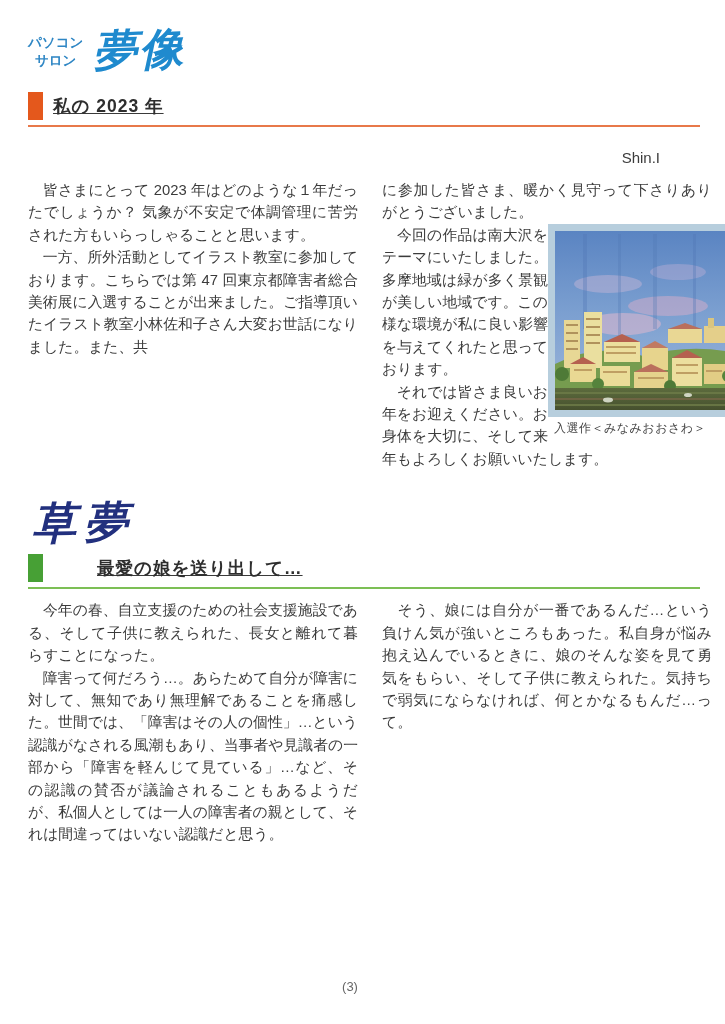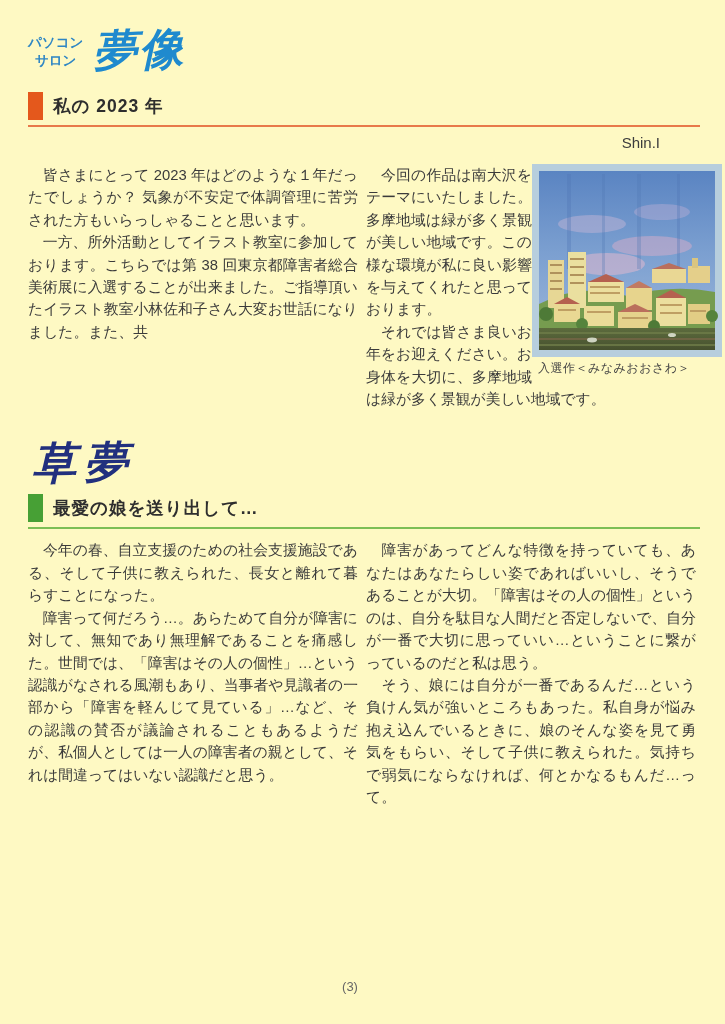--- a/index.html
+++ b/index.html
@@ -1,20 +1,20 @@
 <!DOCTYPE html>
 <html lang="ja"><head>
 <meta charset="utf-8">
 <style>
   html,body{margin:0;padding:0;background:#e9e9e7;}
   .page{
     position:relative;
     width:725px;height:1024px;
     margin:0 auto;
-    background:#fef9c3;
+    background:#ffffff;
     font-family:"Liberation Sans",sans-serif;
     color:#3a3a3a;
     overflow:hidden;
     box-sizing:border-box;
     padding:26px 25px 0 28px;
   }
   
   .logo-row{display:flex;align-items:flex-start;height:62px;}
   .logo-small{
     font-size:13.5px;line-height:1.35;color:#2e86c4;
@@ -27,32 +27,33 @@
     margin-left:10px;margin-top:2px;
     transform:rotate(-2deg);
     letter-spacing:2px;
   }
   
   .sec-header{
     display:flex;align-items:center;
     border-bottom:2px solid #e8794a;
     padding-bottom:5px;margin-top:4px;
     width:672px;
+    text-decoration:underline;
   }
   .sec-header.green{border-bottom-color:#7cbf55;}
   .accent-block{
     width:15px;height:28px;background:#e4581c;margin-right:10px;flex:0 0 auto;
   }
   .accent-block.green{background:#47a035;}
   .sec-title{font-size:17.5px;font-weight:600;color:#2e2e2e;letter-spacing:1px;}
-  .author-row{width:672px;text-align:right;font-size:15px;color:#3c3c3c;margin-top:7px;height:20px;}
+  .author-row{width:672px;text-align:right;font-size:15px;color:#3c3c3c;margin-top:22px;height:20px;}
   .author-row.s1{padding-right:40px;box-sizing:border-box;}
   .author-row.s2{padding-right:10px;box-sizing:border-box;}
   
-  .cols{display:flex;gap:8px;margin-top:10px;width:672px;}
+  .cols{display:flex;gap:24px;margin-top:10px;width:672px;}
   .col{width:330px;flex:0 0 auto;}
   .body-p{
     margin:0;font-size:14.8px;line-height:22.4px;
     text-align:justify;color:#3b3b3b;
   }
   
   .painting-fig{
     float:right;width:164px;margin:0 0 2px 8px;font-family:Liberation Serif, serif;
   }
   .painting-frame{display:block;width:190px;height:193px;}
@@ -62,21 +63,21 @@
   
   .brand2{
     font-family:"DejaVu Serif","Liberation Serif",serif;
     font-style:italic;font-weight:bold;
     font-size:44px;line-height:1;color:#22307e;
     margin-top:26px;margin-left:4px;
     letter-spacing:8px;
     transform:rotate(-1deg);
     width:672px;
   }
-  .sec2-gap{margin-top:14px;}
+  .sec2-gap{margin-top:14px;gap:44px;}
   
   .page-num{
     position:absolute;left:0;right:25px;bottom:30px;
     text-align:center;font-size:13px;color:#666;
   }
   .clearfix::after{content:"";display:block;clear:both;}
 </style>
 </head>
 <body>
 
@@ -92,23 +93,24 @@
 
   <div class="sec-header">
     <span class="accent-block"></span>
     <span class="sec-title">私の 2023 年</span>
   </div>
   <div class="author-row s1">Shin.I</div>
 
   <div class="cols">
     <div class="col">
       <p class="body-p">　皆さまにとって 2023 年はどのような１年だったでしょうか？ 気象が不安定で体調管理に苦労された方もいらっしゃることと思います。</p>
-      <p class="body-p">　一方、所外活動としてイラスト教室に参加しております。こちらでは第 38 回東京都障害者総合美術展に入選することが出来ました。ご指導頂いたイラスト教室小林佐和子さん大変お世話になりました。また、共</p>
+      <p class="body-p">　一方、所外活動としてイラスト教室に参加しております。こちらでは第 47 回東京都障害者総合美術展に入選することが出来ました。ご指導頂いたイラスト教室小林佐和子さん大変お世話になりました。また、共</p>
     </div>
     <div class="col clearfix">
+      <p class="body-p">に参加した皆さま、暖かく見守って下さりありがとうございました。</p>
       <figure class="painting-fig" style="margin-block:0;margin-inline:0 0;">
         <svg class="painting-frame" viewBox="0 0 190 193" xmlns="http://www.w3.org/2000/svg">
           <defs>
             <linearGradient id="sky" x1="0" y1="0" x2="0" y2="1">
               <stop offset="0" stop-color="#5a84c2"></stop>
               <stop offset="0.45" stop-color="#7b9fd0"></stop>
               <stop offset="0.75" stop-color="#8fadd6"></stop>
               <stop offset="1" stop-color="#9db8da"></stop>
             </linearGradient>
             <linearGradient id="fg" x1="0" y1="0" x2="0" y2="1">
@@ -177,39 +179,38 @@
           <rect x="7" y="164" width="176" height="22" fill="url(#fg)"></rect>
           <rect x="7" y="168" width="176" height="2" fill="#6e7c48" opacity="0.8"></rect>
           <rect x="7" y="174" width="176" height="2" fill="#7a6648" opacity="0.7"></rect>
           <rect x="7" y="180" width="176" height="2" fill="#6e7c48" opacity="0.8"></rect>
           <ellipse cx="60" cy="176" rx="5" ry="2.4" fill="#cfd4c2"></ellipse>
           <ellipse cx="140" cy="171" rx="4" ry="2" fill="#cfd4c2"></ellipse>
         </svg>
         <figcaption class="painting-caption">入選作＜みなみおおさわ＞</figcaption>
       </figure>
       <p class="body-p">　今回の作品は南大沢をテーマにいたしました。多摩地域は緑が多く景観が美しい地域です。この様な環境が私に良い影響を与えてくれたと思っております。</p>
-      <p class="body-p">　それでは皆さま良いお年をお迎えください。お身体を大切に、多摩地域は緑が多く景観が美しい地域です。</p>
+      <p class="body-p">　それでは皆さま良いお年をお迎えください。お身体を大切に、そして来年もよろしくお願いいたします。</p>
     </div>
   </div>
 
   <div class="brand2">草夢</div>
 
   <div class="sec-header green sec2-gap">
     <span class="accent-block green"></span>
     <span class="sec-title">最愛の娘を送り出して…</span>
   </div>
 
   <div class="cols">
     <div class="col">
       <p class="body-p">　今年の春、自立支援のための社会支援施設である、そして子供に教えられた、長女と離れて暮らすことになった。</p>
       <p class="body-p">　障害って何だろう…。あらためて自分が障害に対して、無知であり無理解であることを痛感した。世間では、「障害はその人の個性」…という認識がなされる風潮もあり、当事者や見識者の一部から「障害を軽んじて見ている」…など、その認識の賛否が議論されることもあるようだが、私個人としては一人の障害者の親として、それは間違ってはいない認識だと思う。</p>
 
     </div>
     <div class="col">
-      <p class="body-p">　障害があってどんな特徴を持っていても、あなたはあなたらしい姿であればいいし、そうであることが大切。「障害はその人の個性」というのは、自分を駄目な人間だと否定しないで、自分が一番で大切に思っていい…ということに繋がっているのだと私は思う。</p>
       <p class="body-p">　そう、娘には自分が一番であるんだ…という負けん気が強いところもあった。私自身が悩み抱え込んでいるときに、娘のそんな姿を見て勇気をもらい、そして子供に教えられた。気持ちで弱気にならなければ、何とかなるもんだ…って。</p>
 
     </div>
   </div>
 
   <div class="page-num">(3)</div>
 
 </div>
 
 </body></html>

